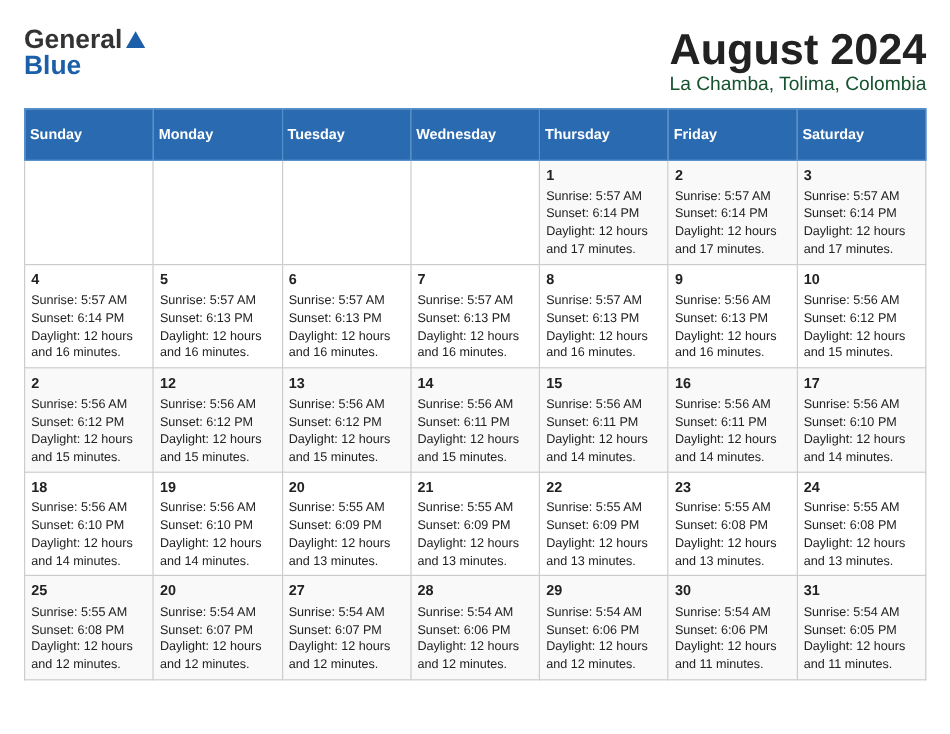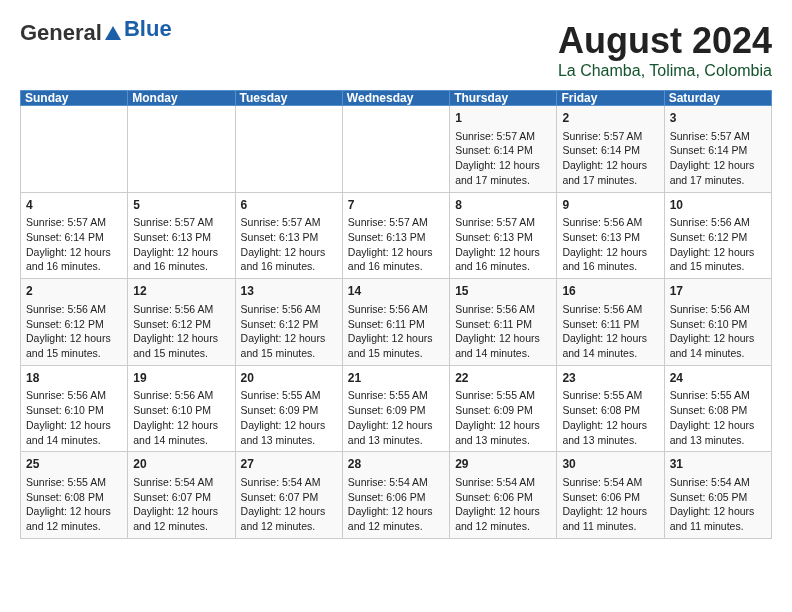--- a/index.html
+++ b/index.html
@@ -11,21 +11,21 @@
       padding: 20px;
     }
     .header {
       display: flex;
       justify-content: space-between;
       align-items: flex-start;
       margin-bottom: 10px;
     }
     .logo {
       display: flex;
-      flex-direction: row;
+      flex-direction: column;
       align-items: flex-start;
     }
     .logo-text {
       display: flex;
       align-items: center;
     }
     .title-section {
       text-align: left;
     }
     .month-year {
@@ -40,21 +40,21 @@
     table {
       width: 100%;
       border-collapse: collapse;
       font-size: 11px;
     }
     thead tr {
       background-color: #2a6ab0;
       color: #fff;
     }
     thead th {
-      padding: 0 4px;
+      padding: 14px 4px;
       text-align: left;
       font-weight: bold;
       font-size: 12px;
       border: 1px solid #5590cc;
     }
     tbody tr {
       vertical-align: top;
     }
     tbody td {
       border: 1px solid #ccc;

